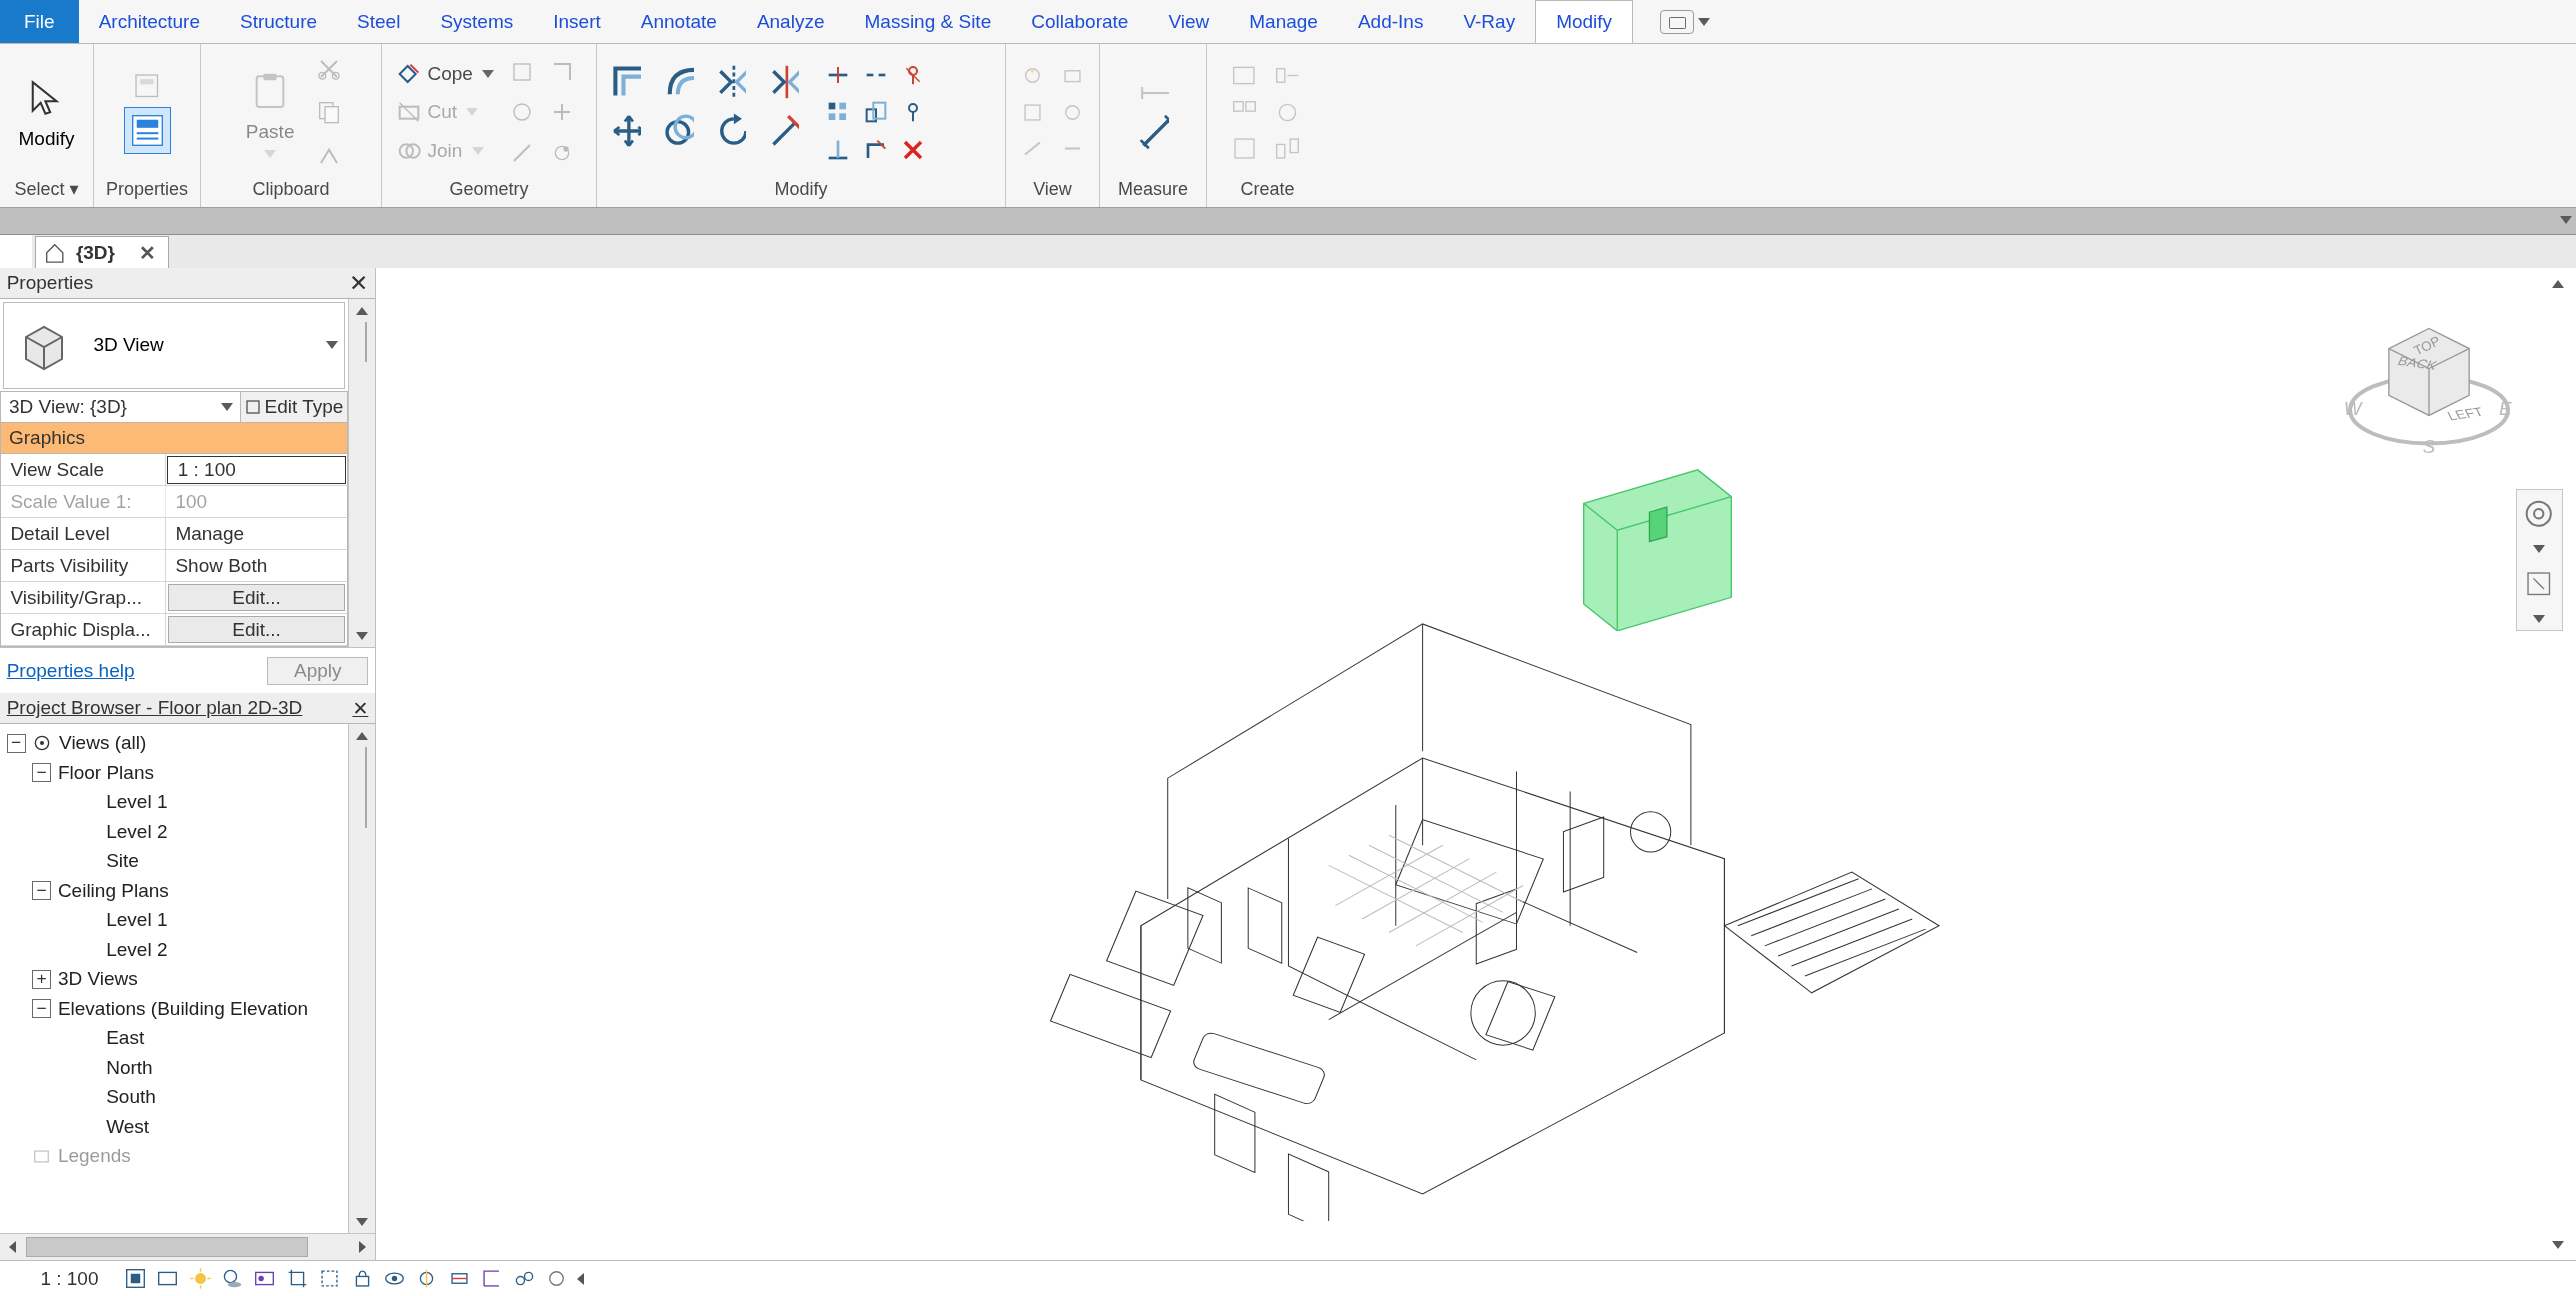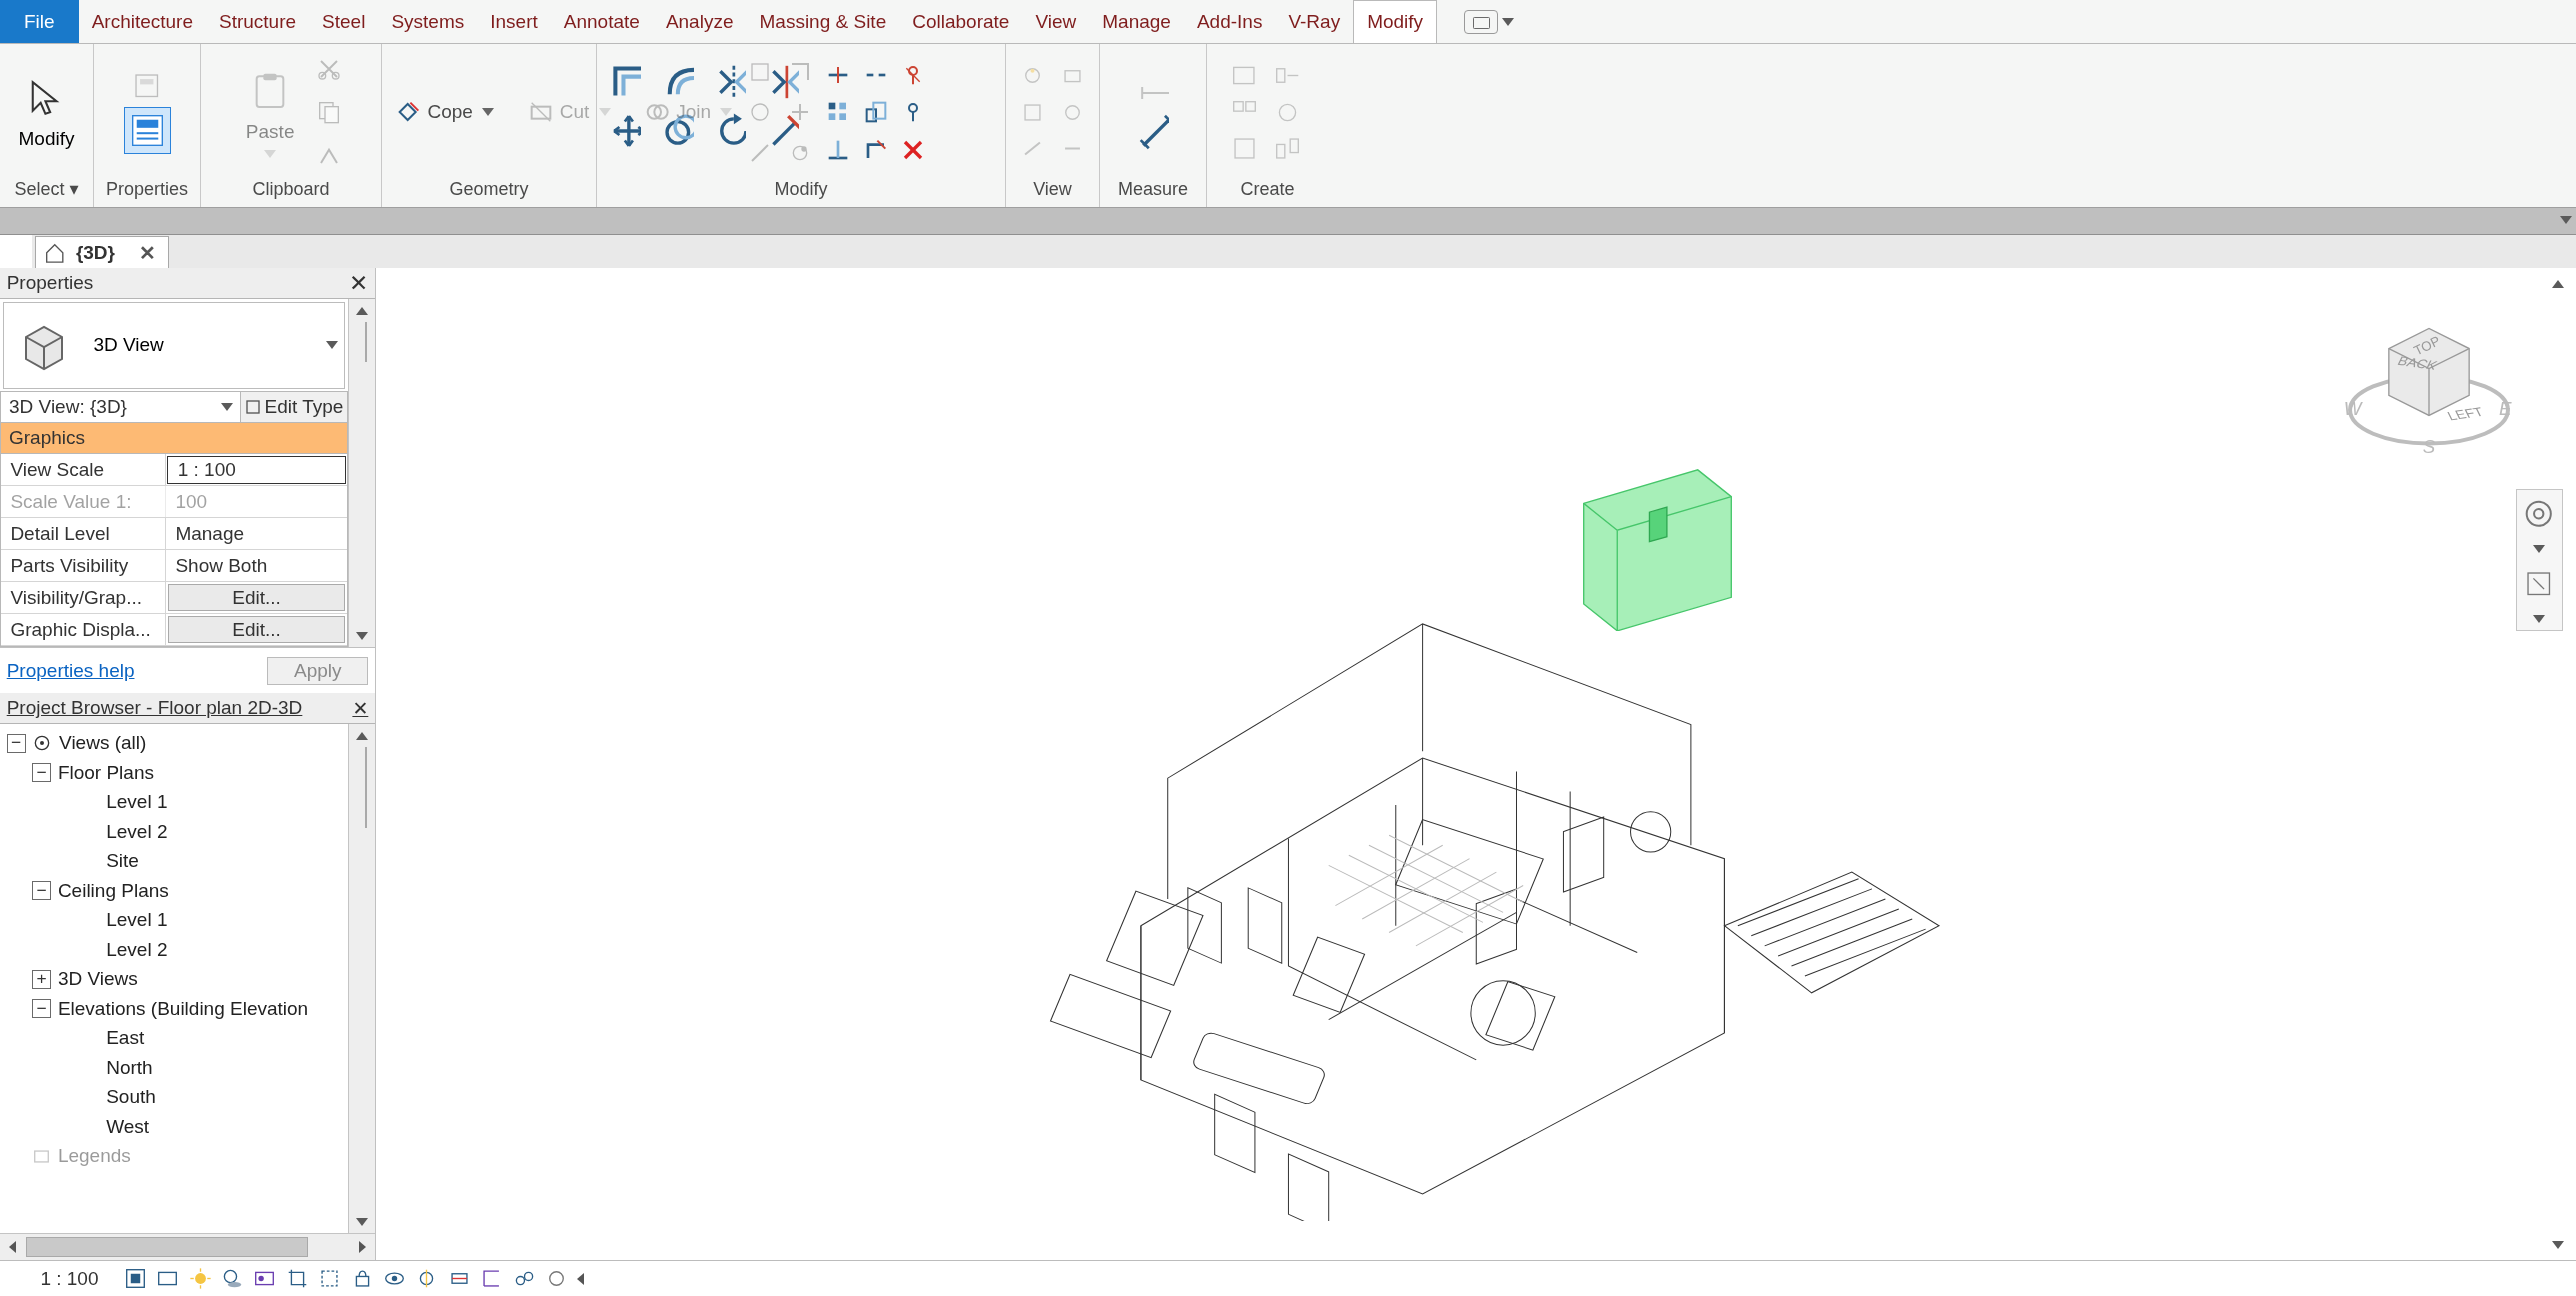--- a/index.html
+++ b/index.html
@@ -1,20 +1,20 @@
 <!DOCTYPE html>
 <html style="font-size:10.7px"><head>
 <meta charset="utf-8">
 <style>
 * { margin: 0; padding: 0; box-sizing: border-box; font-family: "Segoe UI", Arial, sans-serif; }
 body { width: 2576px; height: 1296px; background: #fff; overflow: hidden; font-size: 19px; }
 
 
 .menubar { height: 44px; background: #f5f6f5; border-bottom: 0.7px solid #b9b9b9; display: flex; align-items: stretch; }
-.menubar .tab { padding: 0 13px; display: flex; align-items: center; color: #7f1d1d; cursor: default; }
+.menubar .tab { padding: 0 20px; display: flex; align-items: center; color: #1d4ed8; cursor: default; }
 .menubar .tab.file { background: #1979ca; color: #fff; font-weight: 400; padding: 0 24px; }
 .menubar .tab.active { background: #fff; border: 0.7px solid #b9b9b9; border-bottom: none; }
 .menubar .qat { margin-left: 27px; display: flex; align-items: center; gap: 4px; }
 .qat-box { width: 34px; height: 24px; border: 0.7px solid #9a9a9a; border-radius: 4px; position: relative; }
 .qat-box::after { content: ""; position: absolute; left: 8px; top: 6px; width: 14.8px; height: 10.7px; border: 1.3px solid #6a6a6a; border-radius: 1.3px; }
 .tri-down { width: 0; height: 0; border-left: 6.7px solid transparent; border-right: 6.7px solid transparent; border-top: 8px solid #5a5a5a; }
 
 
 .ribbon { height: 164px; background: #f5f6f5; border-bottom: 0.7px solid #9f9f9f; display: flex; align-items: stretch; }
 .panel { border-right: 0.7px solid #c8c8c8; display: flex; flex-direction: column; }
@@ -196,21 +196,21 @@
               <path d="M6 30 L18 10 L30 30" fill="none" stroke="#777" stroke-width="3"></path>
             </svg>
           </div>
       </div>
     </div>
     <div class="panel-title">Clipboard</div>
   </div>
 
   <div class="panel" style="width:215px">
     <div class="panel-body" style="gap:6.7px;justify-content:flex-start;padding-left:9.4px">
-      <div style="display:flex;flex-direction:row;gap:24px">
+      <div style="display:flex;flex-direction:column;gap:12px">
         <div class="lbl-btn">
           <svg width="24" height="24" viewBox="0 0 36 36">
               <path d="M4 18 L16 6 L28 18 L16 30 Z" fill="none" stroke="#2a5d86" stroke-width="3"></path>
               <path d="M20 4 L32 16" stroke="#d33" stroke-width="3"></path>
             </svg>
           <span>Cope</span>
             <span class="tri-down" style="border-top-color:#666;margin-left:2.7px"></span>
         </div>
         <div class="lbl-btn dim">
           <svg width="24" height="24" viewBox="0 0 36 36">

